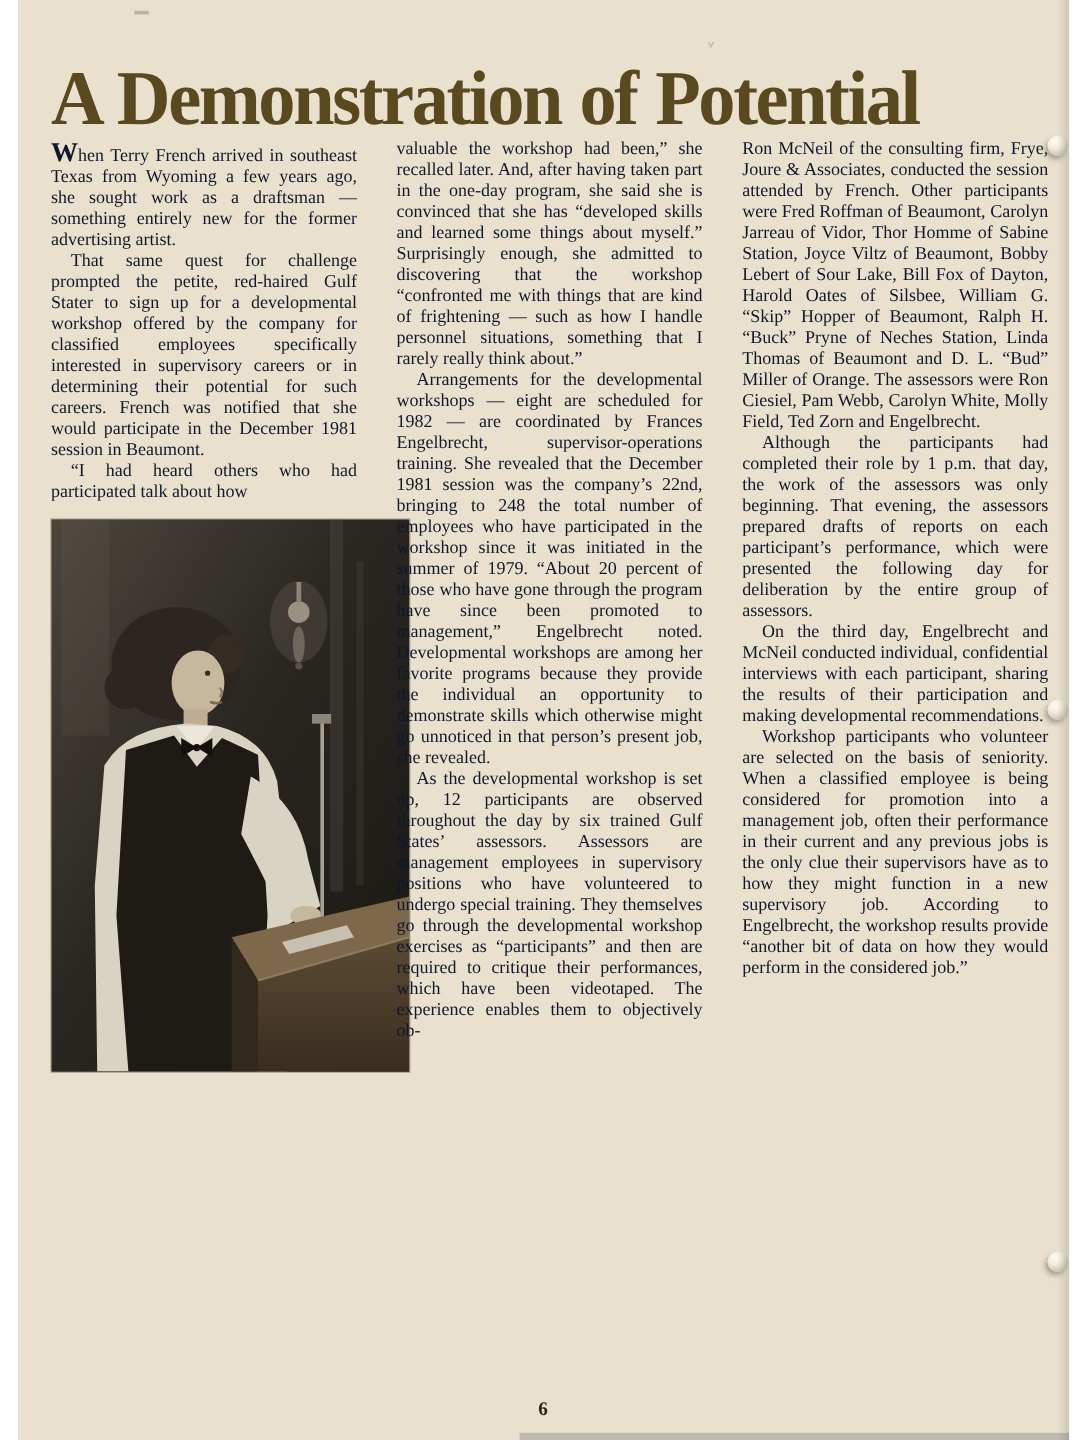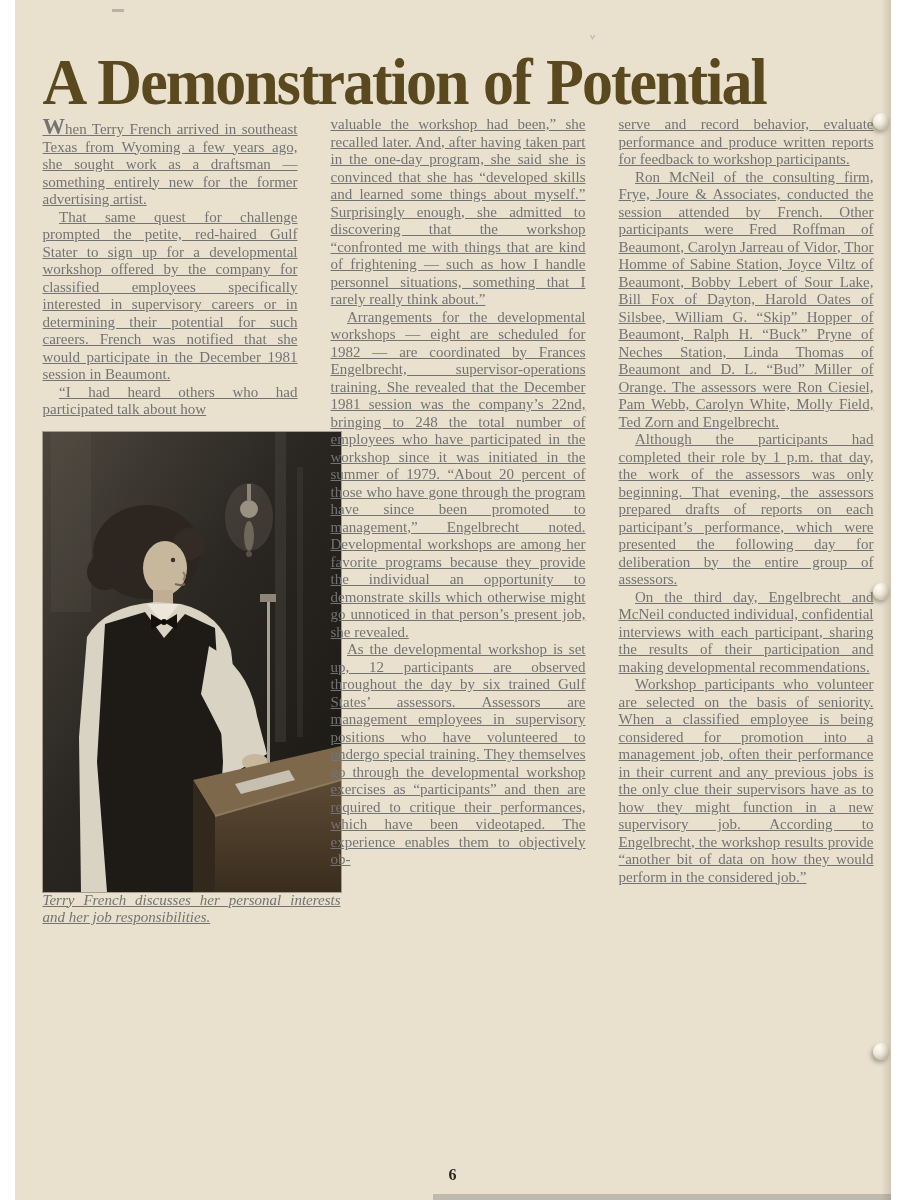--- a/index.html
+++ b/index.html
@@ -78,21 +78,21 @@
 </head>
 <body>
 
 <div class="page" style="background-color: rgb(233, 225, 206);">
 
   <div class="speck-a"></div>
   <div class="speck-b"></div>
 
   <h1 class="page-title" style="color: rgb(90, 73, 31);">A Demonstration of Potential</h1>
 
-  <div class="columns" style="color: #737373; text-decoration: underline;">
+  <div class="columns" style="color: #0f172a;">
 
     <div class="column first">
       <p class="lead">When Terry French arrived in southeast Texas from Wyoming a few years ago, she sought work as a draftsman — something entirely new for the former advertising artist.</p>
       <p>That same quest for challenge prompted the petite, red-haired Gulf Stater to sign up for a developmental workshop offered by the company for classified employees specifically interested in supervisory careers or in determining their potential for such careers. French was notified that she would participate in the December 1981 session in Beaumont.</p>
       <p>“I had heard others who had participated talk about how</p>
 
       <div class="photo-block">
         <div class="photo-frame">
           <svg viewBox="0 0 298 460" preserveAspectRatio="none">
             <defs>
@@ -152,32 +152,30 @@
 
             <g>
               <polygon points="150,348 298,314 298,348 172,384" fill="#7d684c"></polygon>
               <polygon points="172,384 298,348 298,460 172,460" fill="url(#woodGrad)"></polygon>
               <polygon points="150,348 172,384 172,460 150,460" fill="#32281b"></polygon>
               <polygon points="192,352 246,338 252,348 198,362" fill="#cfc9ba" opacity="0.9"></polygon>
               <line x1="172" y1="384" x2="298" y2="348" stroke="#8c7a5e" stroke-width="2"></line>
             </g>
           </svg>
         </div>
-        <p class="photo-caption">Terry French discusses her personal interests and her job responsibilities.</p>
       </div>
     </div>
 
     <div class="column">
       <p>valuable the workshop had been,” she recalled later. And, after having taken part in the one-day program, she said she is convinced that she has “developed skills and learned some things about myself.” Surprisingly enough, she admitted to discovering that the workshop “confronted me with things that are kind of frightening — such as how I handle personnel situations, something that I rarely really think about.”</p>
       <p>Arrangements for the developmental workshops — eight are scheduled for 1982 — are coordinated by Frances Engelbrecht, supervisor-operations training. She revealed that the December 1981 session was the company’s 22nd, bringing to 248 the total number of employees who have participated in the workshop since it was initiated in the summer of 1979. “About 20 percent of those who have gone through the program have since been promoted to management,” Engelbrecht noted. Developmental workshops are among her favorite programs because they provide the individual an opportunity to demonstrate skills which otherwise might go unnoticed in that person’s present job, she revealed.</p>
       <p>As the developmental workshop is set up, 12 participants are observed throughout the day by six trained Gulf States’ assessors. Assessors are management employees in supervisory positions who have volunteered to undergo special training. They themselves go through the developmental workshop exercises as “participants” and then are required to critique their performances, which have been videotaped. The experience enables them to objectively ob-</p>
     </div>
 
     <div class="column">
-      <p>serve and record behavior, evaluate performance and produce written reports for feedback to workshop participants.</p>
       <p>Ron McNeil of the consulting firm, Frye, Joure &amp; Associates, conducted the session attended by French. Other participants were Fred Roffman of Beaumont, Carolyn Jarreau of Vidor, Thor Homme of Sabine Station, Joyce Viltz of Beaumont, Bobby Lebert of Sour Lake, Bill Fox of Dayton, Harold Oates of Silsbee, William G. “Skip” Hopper of Beaumont, Ralph H. “Buck” Pryne of Neches Station, Linda Thomas of Beaumont and D. L. “Bud” Miller of Orange. The assessors were Ron Ciesiel, Pam Webb, Carolyn White, Molly Field, Ted Zorn and Engelbrecht.</p>
       <p>Although the participants had completed their role by 1 p.m. that day, the work of the assessors was only beginning. That evening, the assessors prepared drafts of reports on each participant’s performance, which were presented the following day for deliberation by the entire group of assessors.</p>
       <p>On the third day, Engelbrecht and McNeil conducted individual, confidential interviews with each participant, sharing the results of their participation and making developmental recommendations.</p>
       <p>Workshop participants who volunteer are selected on the basis of seniority. When a classified employee is being considered for promotion into a management job, often their performance in their current and any previous jobs is the only clue their supervisors have as to how they might function in a new supervisory job. According to Engelbrecht, the workshop results provide “another bit of data on how they would perform in the considered job.”</p>
     </div>
 
   </div>
 
   <div class="gloss g1"></div>
   <div class="gloss g2"></div>

